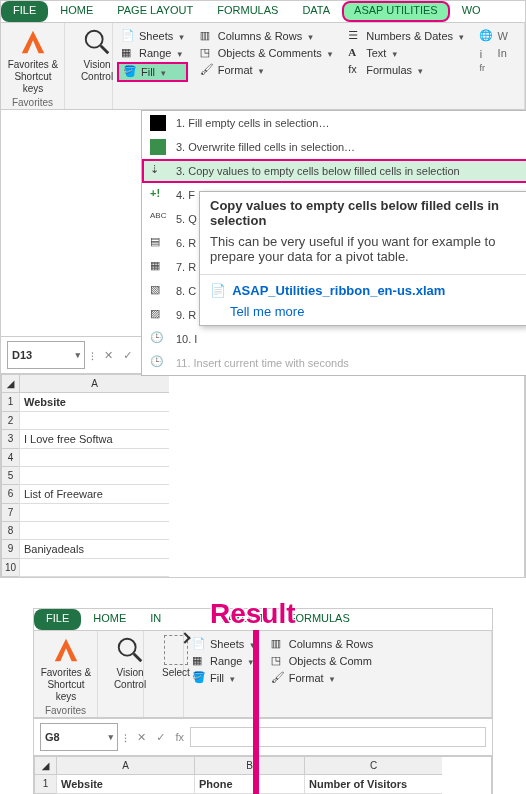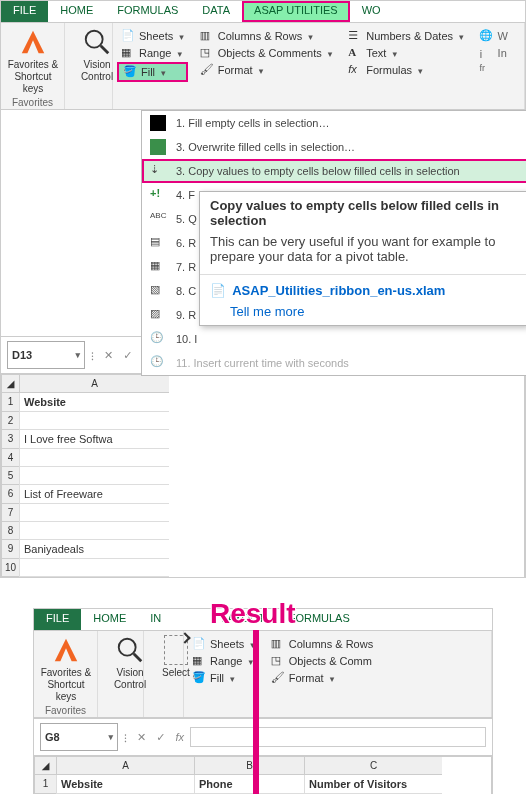--- a/index.html
+++ b/index.html
@@ -1,19 +1,19 @@
 <!DOCTYPE html>
 <html><head>
 <meta charset="utf-8">
 <style>
   * { box-sizing: border-box; margin: 0; padding: 0; font-family: "Segoe UI", Tahoma, sans-serif; }
   body { background: #fff; width: 526px; font-size: 11px; color: #333; }
   .panel { border: 1px solid #ccc; }
   .tabs { display: flex; background: #fff; border-bottom: 1px solid #ccc; height: 22px; }
-  .tab { padding: 3px 12px; font-size: 11px; cursor: pointer; color: #0a6331; text-transform: uppercase; }
+  .tab { padding: 3px 12px; font-size: 11px; cursor: pointer; color: #0a6331; text-transform: uppercase; border-radius: 8px; }
   .tab.file { background: #217346; color: #fff; }
   .tab.active { border: 2px solid #e6007e; background: #86efac; padding: 1px 10px; }
   .ribbon { display: flex; background: #f3f3f3; border-bottom: 1px solid #ccc; }
   .group { border-right: 1px solid #ddd; padding: 2px 4px 0 4px; }
   .bigbtn { display: flex; flex-direction: column; align-items: center; width: 56px; padding-top: 2px; }
   .bigbtn .ico { width: 30px; height: 30px; }
   .bigbtn .lbl { text-align: center; line-height: 12px; padding-top: 2px; font-size: 10px;}
   .rbtn { display: flex; align-items: center; gap: 4px; padding: 1px 4px; font-size: 11px; white-space: nowrap; }
   .rbtn .ico { width: 14px; height: 14px; display: inline-block; }
   .rbtn .dd::after { content:"▾"; font-size:9px; color:#555; margin-left:2px;}
@@ -33,21 +33,21 @@
   .tip { position:relative; margin-left:198px; margin-top:-185px; width:328px; background:#fff; border:1px solid #b6b6b6; box-shadow:2px 2px 6px rgba(0,0,0,.25); padding:0; font-size:13px;}
   .tip .hd { font-weight:bold; padding:6px 10px 2px 10px;}
   .tip .bd { padding:4px 10px 8px 10px; color:#444; line-height:15px;}
   .tip .sep { border-top:1px solid #ddd; margin:2px 0;}
   .tip .fl { display:flex; align-items:center; gap:6px; padding:6px 10px;}
   .tip .link { color:#0066cc; }
   
   .nbrow { display:flex; align-items:center; background:#fff; border-top:1px solid #ccc; border-bottom:1px solid #ccc; padding:4px 6px; gap:6px;}
   .nbox { width:78px; height:28px; border:1px solid #aaa; display:flex; align-items:center; justify-content:space-between; padding:0 4px; font-weight:bold; background:#fff;}
   .fxwrap{display:flex;align-items:center;gap:10px;color:#888;}
-  .fx{font-style:italic;}
+  .fx{}
   
   .sheet { display:grid; grid-template-columns: 18px 150px; border-top:1px solid #ccc; border-right:1px solid #ccc;}
   .sh { background:#efefef; border:1px solid #ccc; border-top:none; border-right:none; text-align:center; font-size:10px; padding:3px 0;}
   .rh { background:#efefef; text-align:center;}
   .cell { background:#fff; border:1px solid #ddd; border-top:none; border-right:none; padding:3px 4px; font-size:11px;}
   .cell.b { font-weight:bold;}
   .wrap-top{position:relative;}
   .menu-area{position:relative;}
   
   .bottom { width:460px; margin:30px auto 0 auto; border:1px solid #ccc;}
@@ -61,20 +61,21 @@
   .arrow { position:absolute; left:244px; top:22px; z-index:5;}
   .arrow svg{display:block;}
 </style>
 </head>
 <body>
 
 <div class="wrap-top panel">
   <div class="tabs">
     <div class="tab file">FILE</div>
     <div class="tab">HOME</div>
+    <div class="tab">PAGE LAYOUT</div>
     <div class="tab">FORMULAS</div>
     <div class="tab">DATA</div>
     <div class="tab active">ASAP Utilities</div>
     <div class="tab">Wo</div>
   </div>
 
   <div class="ribbon">
     <div class="group" style="width:64px">
       <div class="bigbtn">
         <svg class="ico" viewBox="0 0 32 32">

